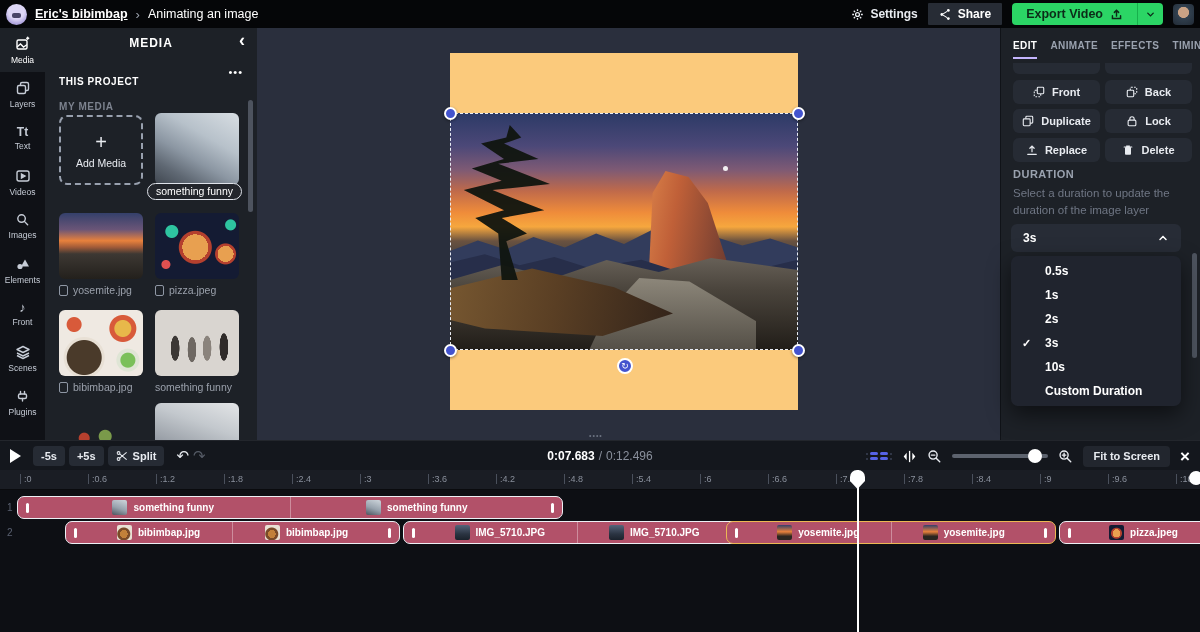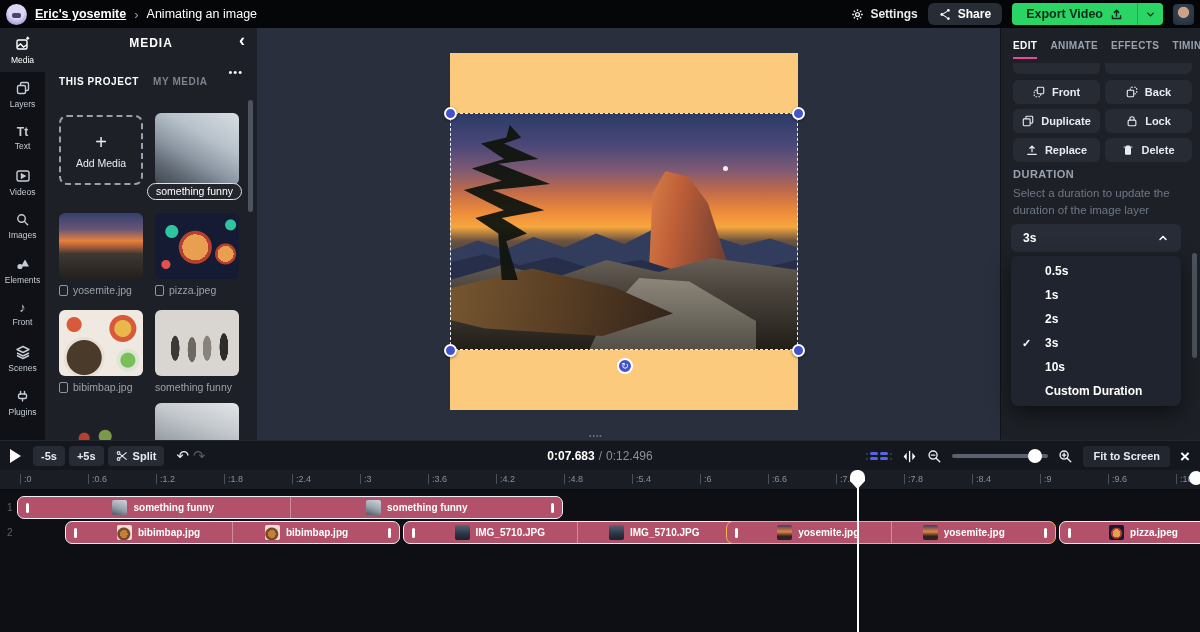--- a/index.html
+++ b/index.html
@@ -12,40 +12,40 @@
   .tb-left { position:absolute; left:6px; top:0; height:28px; display:flex; align-items:center; gap:8px; }
   .logo { width:21px; height:21px; border-radius:50%; background:radial-gradient(circle at 50% 35%, #ddd6f5 0 45%, #b3a9e0 70%, #8d82c4 100%); position:relative; }
   .logo:after { content:""; position:absolute; left:6px; top:9px; width:9px; height:5px; border-radius:2px; background:#4a4668; }
   .workspace { font-size:12.5px; font-weight:700; color:#fff; text-decoration:underline; cursor:pointer; }
   .crumb-sep { color:#9aa0ab; font-size:13px; }
   .proj-title { font-size:12.5px; color:#fff; font-weight:500; }
   .tb-center { position:absolute; left:532px; top:0; height:28px; display:flex; align-items:center; gap:26px; }
   .tb-item { display:flex; align-items:center; gap:6px; background:none; border:none; color:#e8ebf0; font-size:12px; font-weight:600; cursor:pointer; font-family:inherit; }
   .tb-right { position:absolute; right:6px; top:0; height:28px; display:flex; align-items:center; gap:10px; }
   .gear-glyph { font-size:13px; line-height:1; }
-  .share-btn { display:flex; align-items:center; gap:6px; background:#272c35; border:none; border-radius:6px; height:22px; padding:0 11px; color:#fff; font-size:12px; font-weight:600; cursor:pointer; font-family:inherit; }
+  .share-btn { display:flex; align-items:center; gap:6px; background:#272c35; border:none; border-radius:1px; height:22px; padding:0 11px; color:#fff; font-size:12px; font-weight:600; cursor:pointer; font-family:inherit; }
   .export-group { display:flex; align-items:stretch; height:22px; }
   .export-main { display:flex; align-items:center; gap:7px; background:#2bd565; color:#0c2b18; border:none; border-radius:4px 0 0 4px; padding:0 14px; font-size:12.5px; font-weight:800; cursor:pointer; font-family:inherit; }
   .export-caret { width:26px; display:flex; align-items:center; justify-content:center; background:#2bd565; border:none; border-left:1px solid #17b04c; border-radius:0 4px 4px 0; cursor:pointer; }
   .tb-avatar { width:21px; height:21px; border-radius:4px; background:radial-gradient(circle at 50% 40%, #caa285 0 32%, #31404f 36%, #222b36 100%); }
 
   
   .rail { position:absolute; left:0; top:28px; width:45px; height:412px; background:#0f1116; z-index:10; }
   .rail-item { height:44px; display:flex; flex-direction:column; align-items:center; justify-content:center; gap:3px; color:#c6ccd6; cursor:pointer; }
   .rail-item .lbl { font-size:8.5px; }
   .rail-item.active { background:#1d2127; color:#fff; }
   .tt-glyph { font-size:12px; font-weight:700; line-height:1; }
   .note-glyph { font-size:13px; line-height:1; }
 
   
   .media-panel { position:absolute; left:45px; top:28px; width:212px; height:412px; background:#1d2127; z-index:9; }
   .mp-header { height:30px; display:flex; align-items:center; justify-content:center; position:relative; }
   .mp-title { font-size:12px; font-weight:700; letter-spacing:1px; color:#fff; }
   .mp-collapse { position:absolute; right:12px; top:2px; font-size:18px; font-weight:700; color:#fff; cursor:pointer; }
-  .mp-tabs { position:absolute; left:14px; top:48px; display:flex; gap:14px; }
+  .mp-tabs { position:absolute; left:14px; top:48px; display:flex; gap:14px;flex-direction:column; }
   .mp-tab { font-size:10px; font-weight:700; letter-spacing:.6px; color:#7c828e; cursor:pointer; }
   .mp-tab.active { color:#fff; }
   .mp-dots { position:absolute; right:14px; top:38px; color:#fff; font-size:11px; letter-spacing:1px; cursor:pointer; }
   .media-grid { position:absolute; left:14px; top:85px; width:184px; height:327px; }
   .mcell { position:absolute; width:84px; cursor:pointer; }
   .mthumb { width:84px; height:66px; border-radius:6px; }
   .mcap { margin-top:5px; display:flex; align-items:center; gap:5px; font-size:10.5px; color:#9aa0ab; white-space:nowrap; overflow:hidden; }
   .doc-icon { width:9px; height:11px; border:1.5px solid #8f97a4; border-radius:2px; flex:none; }
   .add-media { width:84px; height:70px; border:2px dashed #98a0ae; border-radius:8px; display:flex; flex-direction:column; align-items:center; justify-content:center; gap:5px; color:#e8ebf0; cursor:pointer; }
   .add-media .plus { font-size:20px; font-weight:400; line-height:1; }
@@ -101,21 +101,21 @@
       clip-path:polygon(45% 0,55% 8%,40% 12%,70% 22%,35% 25%,80% 38%,30% 42%,75% 55%,38% 60%,60% 70%,42% 75%,52% 100%,38% 100%,35% 70%,15% 60%,40% 55%,5% 42%,38% 36%,12% 28%,40% 22%,20% 12%,42% 8%); }
   .cv-sel { position:absolute; left:193px; top:85px; width:348px; height:237px; border:1.5px dashed #e8ecf4; pointer-events:none; }
   .hdl { position:absolute; width:13px; height:13px; border-radius:50%; background:#4353ce; border:2.5px solid #fff; box-shadow:0 1px 3px rgba(0,0,0,.45); cursor:nwse-resize; z-index:6; }
   .rot { position:absolute; left:360px; top:330px; width:16px; height:16px; border-radius:50%; background:#4353ce; border:2px solid #fff; color:#fff; font-size:9px; line-height:12px; text-align:center; cursor:grab; z-index:6; }
   .grip-dots { position:absolute; left:332px; bottom:1px; color:#6b7280; font-size:7px; letter-spacing:1px; cursor:row-resize; }
 
   
   .inspector { position:absolute; left:1000px; top:28px; width:200px; height:412px; background:#1d2127; border-left:1px solid #101318; z-index:20; }
   .insp-tabs { position:absolute; left:12px; top:12px; display:flex; gap:13px; }
   .insp-tab { font-size:10px; font-weight:700; letter-spacing:.4px; color:#9aa2af; cursor:pointer; padding-bottom:6px; }
-  .insp-tab.active { color:#fff; border-bottom:2px solid #ec4899; }
+  .insp-tab.active { color:#fff; border-bottom:2px solid #c4b5fd; }
   .btn-partial { position:absolute; height:11px; width:87px; border-radius:0 0 6px 6px; background:#262b34; top:35px; }
   .act-btn { position:absolute; width:87px; height:24px; background:#262b34; border:none; border-radius:6px; color:#e8ebf0; font-size:11px; font-weight:600; display:flex; align-items:center; justify-content:center; gap:7px; cursor:pointer; font-family:inherit; }
   .dur-head { position:absolute; left:12px; top:140px; font-size:11px; font-weight:700; letter-spacing:.5px; color:#9aa2af; }
   .dur-desc { position:absolute; left:12px; top:157px; width:172px; font-size:11.5px; line-height:1.45; color:#6f7684; }
   .dur-select { position:absolute; left:10px; top:196px; width:170px; height:28px; background:#272c36; border-radius:6px; display:flex; align-items:center; padding:0 12px; cursor:pointer; }
   .dur-select .val { font-size:12px; font-weight:700; color:#fff; flex:1; }
   .dur-menu { position:absolute; left:10px; top:228px; width:170px; background:#20242e; border-radius:7px; box-shadow:0 8px 22px rgba(0,0,0,.55); padding:3px 0; z-index:30; }
   .dur-opt { position:relative; height:24px; display:flex; align-items:center; padding-left:34px; font-size:12px; font-weight:700; color:#fff; cursor:pointer; }
   .dur-opt .chk { position:absolute; left:11px; font-size:11px; }
   .dur-opt.highlight { background:#5663e7; }
@@ -163,21 +163,21 @@
   .playhead-line { position:absolute; left:857px; top:470px; width:2px; height:162px; background:#fff; z-index:25; }
   .playhead-cap { position:absolute; left:850px; top:470px; width:15px; height:19px; background:#fff; border-radius:7px; clip-path:polygon(0 0,100% 0,100% 58%,50% 100%,0 58%); cursor:grab; z-index:26; }
   .end-marker { position:absolute; left:1189px; top:471px; width:14px; height:14px; border-radius:50%; background:#fff; z-index:26; }
 </style>
 </head>
 <body>
 
 <header class="topbar">
   <div class="tb-left">
     <div class="logo"></div>
-    <span class="workspace">Eric's yosemite</span>
+    <span class="workspace">Eric's bibimbap</span>
     <span class="crumb-sep">›</span>
     <span class="proj-title">Animating an image</span>
   </div>
   <div class="tb-right">
     <button class="tb-item">
       <span class="gear-glyph">
           <svg width="13" height="13" viewBox="0 0 16 16" fill="none" stroke="#e8ebf0" stroke-width="1.6">
             <circle cx="8" cy="8" r="2.4"></circle>
             <path d="M8 1.5v2.2M8 12.3v2.2M1.5 8h2.2M12.3 8h2.2M3.4 3.4l1.6 1.6M11 11l1.6 1.6M12.6 3.4L11 5M5 11l-1.6 1.6"></path>
           </svg>

